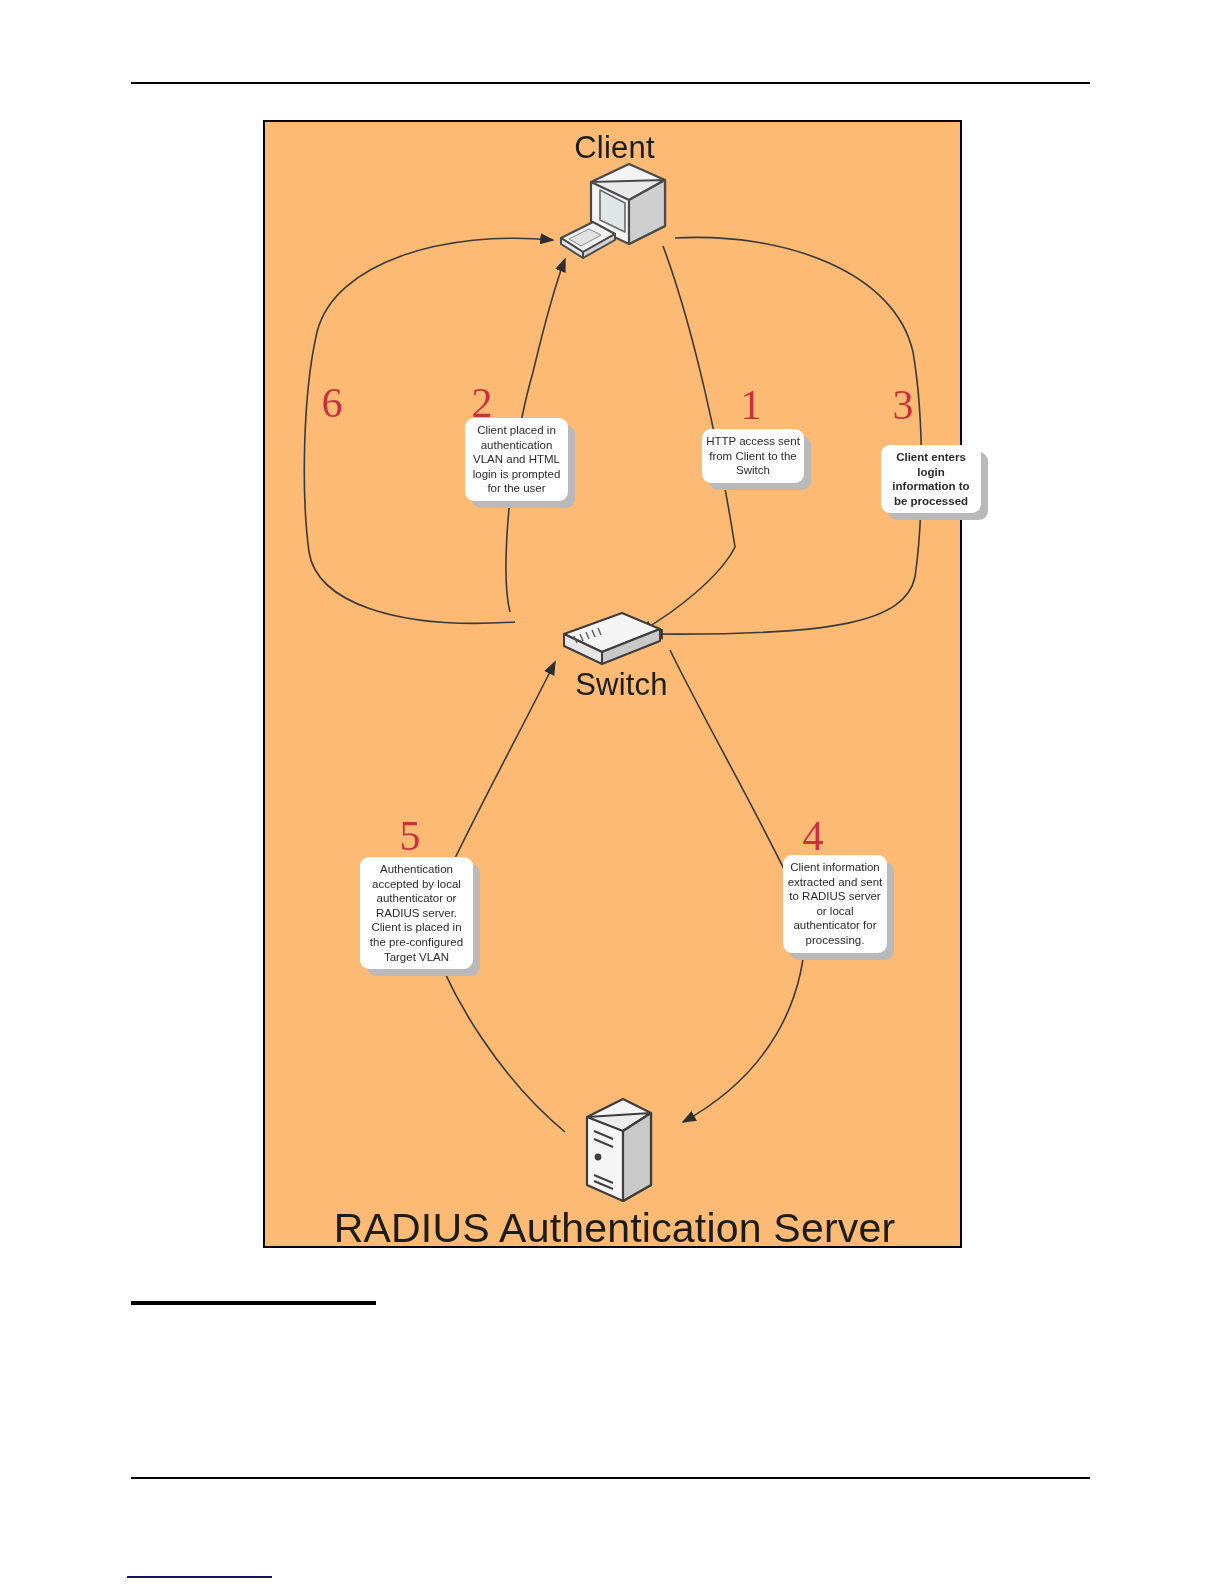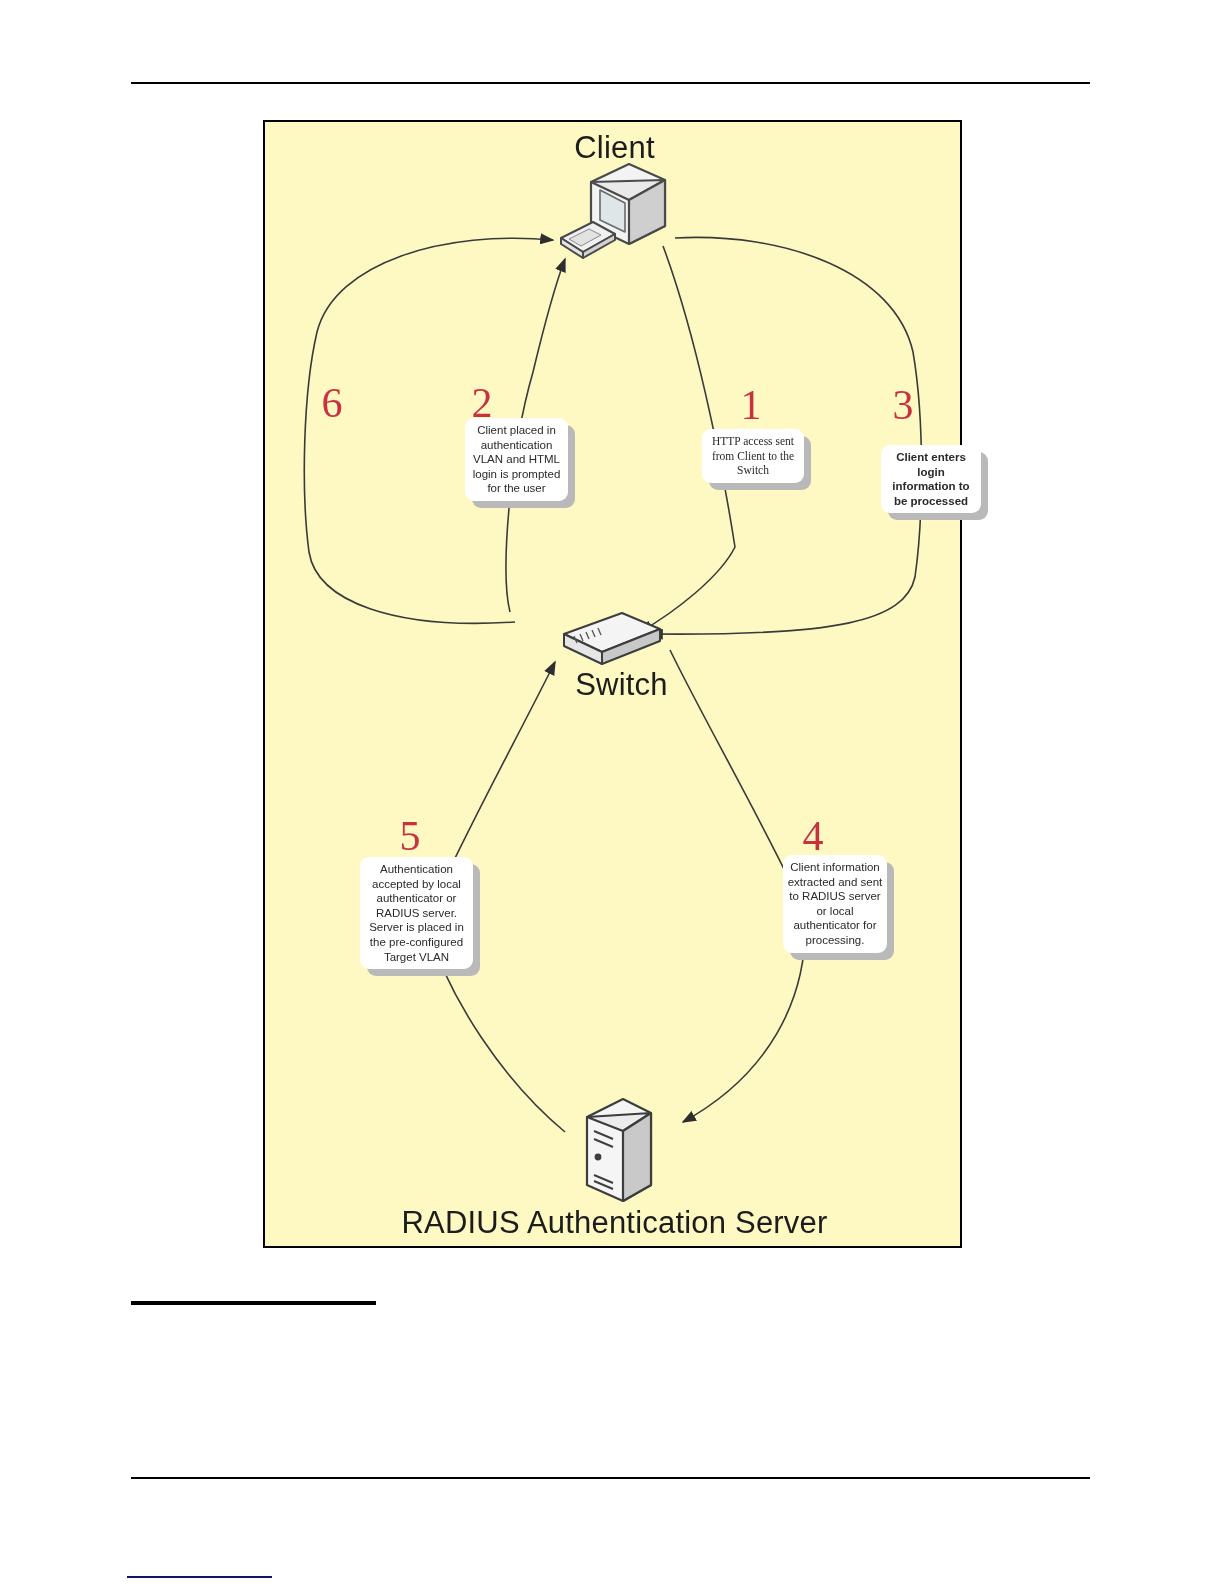--- a/index.html
+++ b/index.html
@@ -32,21 +32,21 @@
 
   
   #diagram-frame {
     position: absolute;
     left: 263px;
     top: 120px;
     width: 699px;
     height: 1128px;
     border: 2px solid #000000;
     box-sizing: border-box;
-    background: #fef9c3;
+    background: #fdba74;
   }
 
   #diagram-svg {
     position: absolute;
     left: 0; top: 0;
     width: 699px;
     height: 1128px;
     display: block;
   }
 
@@ -66,21 +66,21 @@
   #switch-label {
     left: 0; top: 545px; width: 699px;
     text-align: center;
     font-size: 31px;
     padding-left: 14px;
     box-sizing: border-box;
   }
   #server-label {
     left: 0; top: 1083px; width: 699px;
     text-align: center;
-    font-size: 31px;
+    font-size: 41px;
   }
 
   
   .step-num {
     position: absolute;
     color: #c8323f;
     font-family: "Liberation Serif", serif;
     font-size: 42px;
     font-weight: 400;
     line-height: 1;
@@ -103,21 +103,21 @@
     color: #2a2a2a;
     font-family: "Liberation Sans", sans-serif;
     font-size: 11.5px;
     line-height: 14.6px;
     text-align: center;
     padding: 5px 4px;
     box-sizing: border-box;
   }
   #callout-6 { left: 8px;   top: 315px; width: 135px; }
   #callout-2 { left: 171px; top: 296px; width: 103px; margin-left: 29px; }
-  #callout-1 { left: 437px; top: 307px; width: 102px; font-family: Liberation Serif, serif; }
+  #callout-1 { left: 437px; top: 307px; width: 102px; }
   #callout-3 { left: 616px; top: 323px; width: 100px; font-weight: bold; }
   #callout-5 { left: 95px;  top: 735px; width: 113px; }
   #callout-4 { left: 518px; top: 733px; width: 104px; }
 
   
   .device {
     position: absolute;
   }
   #client-device { left: 290px; top: 38px;  width: 120px; height: 115px; }
   #switch-device { left: 295px; top: 489px; width: 105px; height: 55px; }
@@ -218,16 +218,16 @@
   <div class="step-num" id="step-num-6">6</div>
   <div class="step-num" id="step-num-2">2</div>
   <div class="step-num" id="step-num-1">1</div>
   <div class="step-num" id="step-num-3">3</div>
   <div class="step-num" id="step-num-5">5</div>
   <div class="step-num" id="step-num-4">4</div>
 
   <div class="callout" id="callout-2">Client placed in authentication VLAN and HTML login is prompted for the user</div>
   <div class="callout" id="callout-1">HTTP access sent from Client to the Switch</div>
   <div class="callout" id="callout-3">Client enters login information to be processed</div>
-  <div class="callout" id="callout-5">Authentication accepted by local authenticator or RADIUS server. Server is placed in the pre-configured Target VLAN</div>
+  <div class="callout" id="callout-5">Authentication accepted by local authenticator or RADIUS server. Client is placed in the pre-configured Target VLAN</div>
   <div class="callout" id="callout-4">Client information extracted and sent to RADIUS server or local authenticator for processing.</div>
 
 </div>
 
 </body></html>

